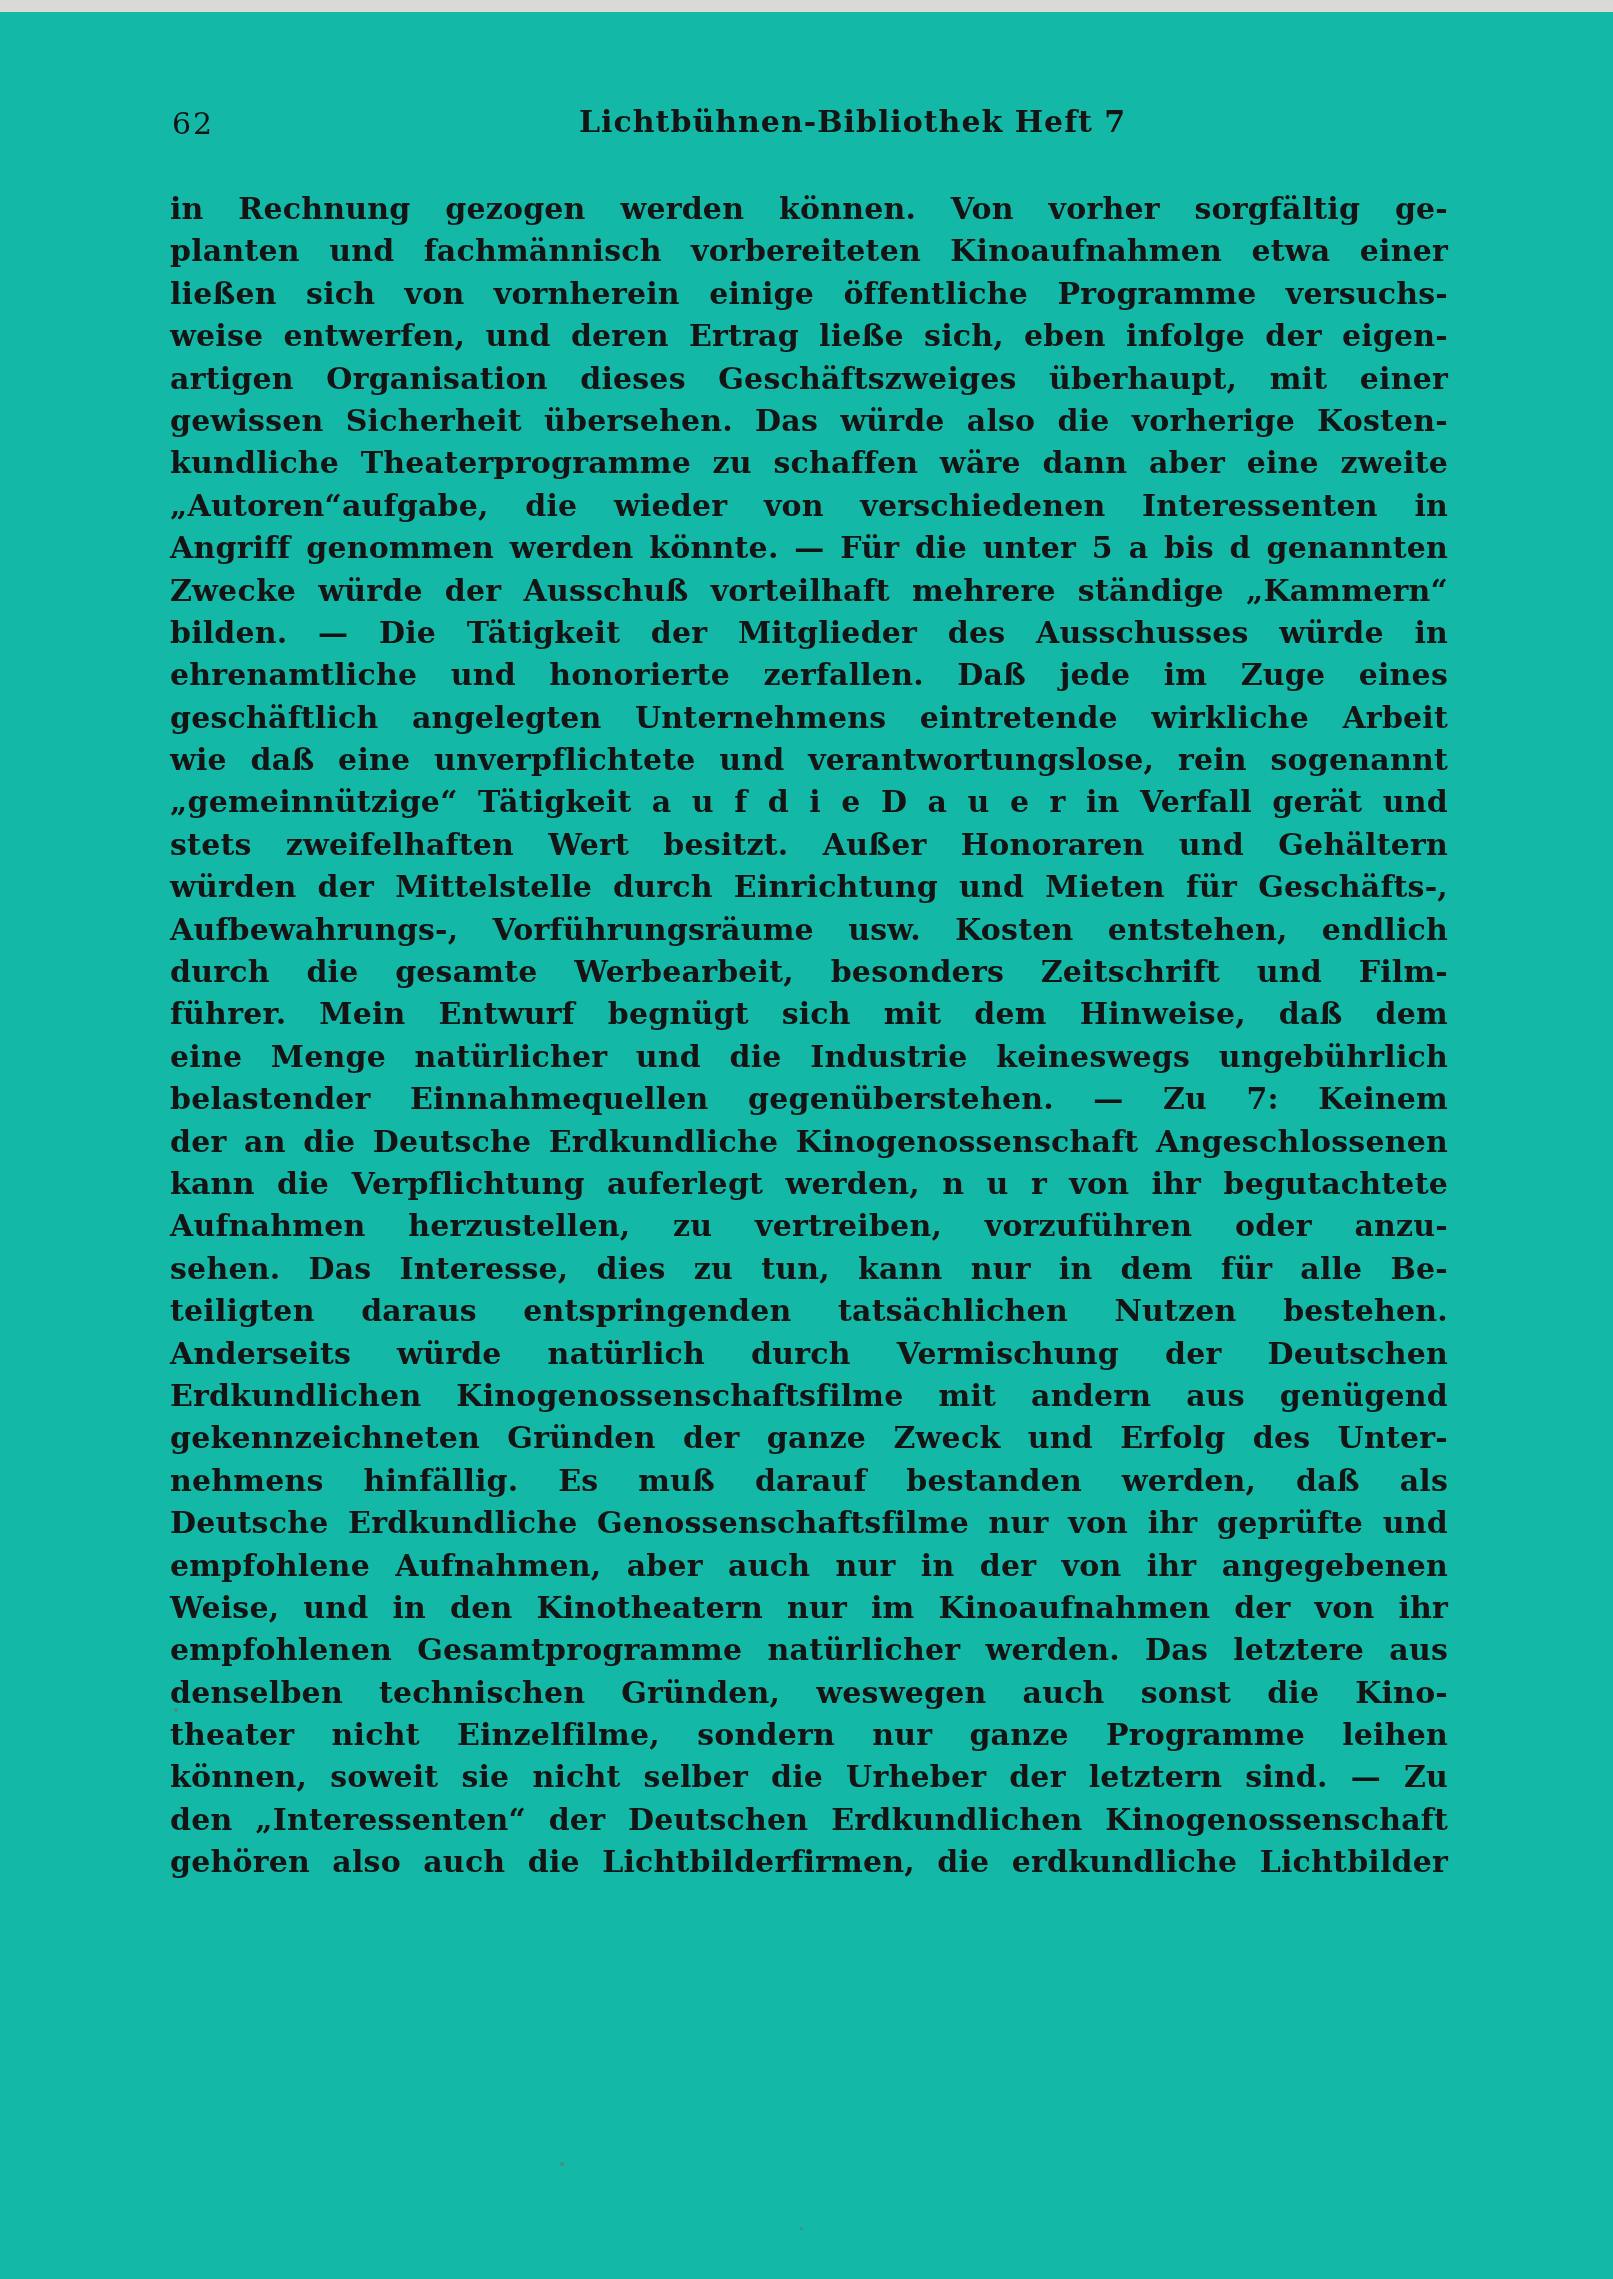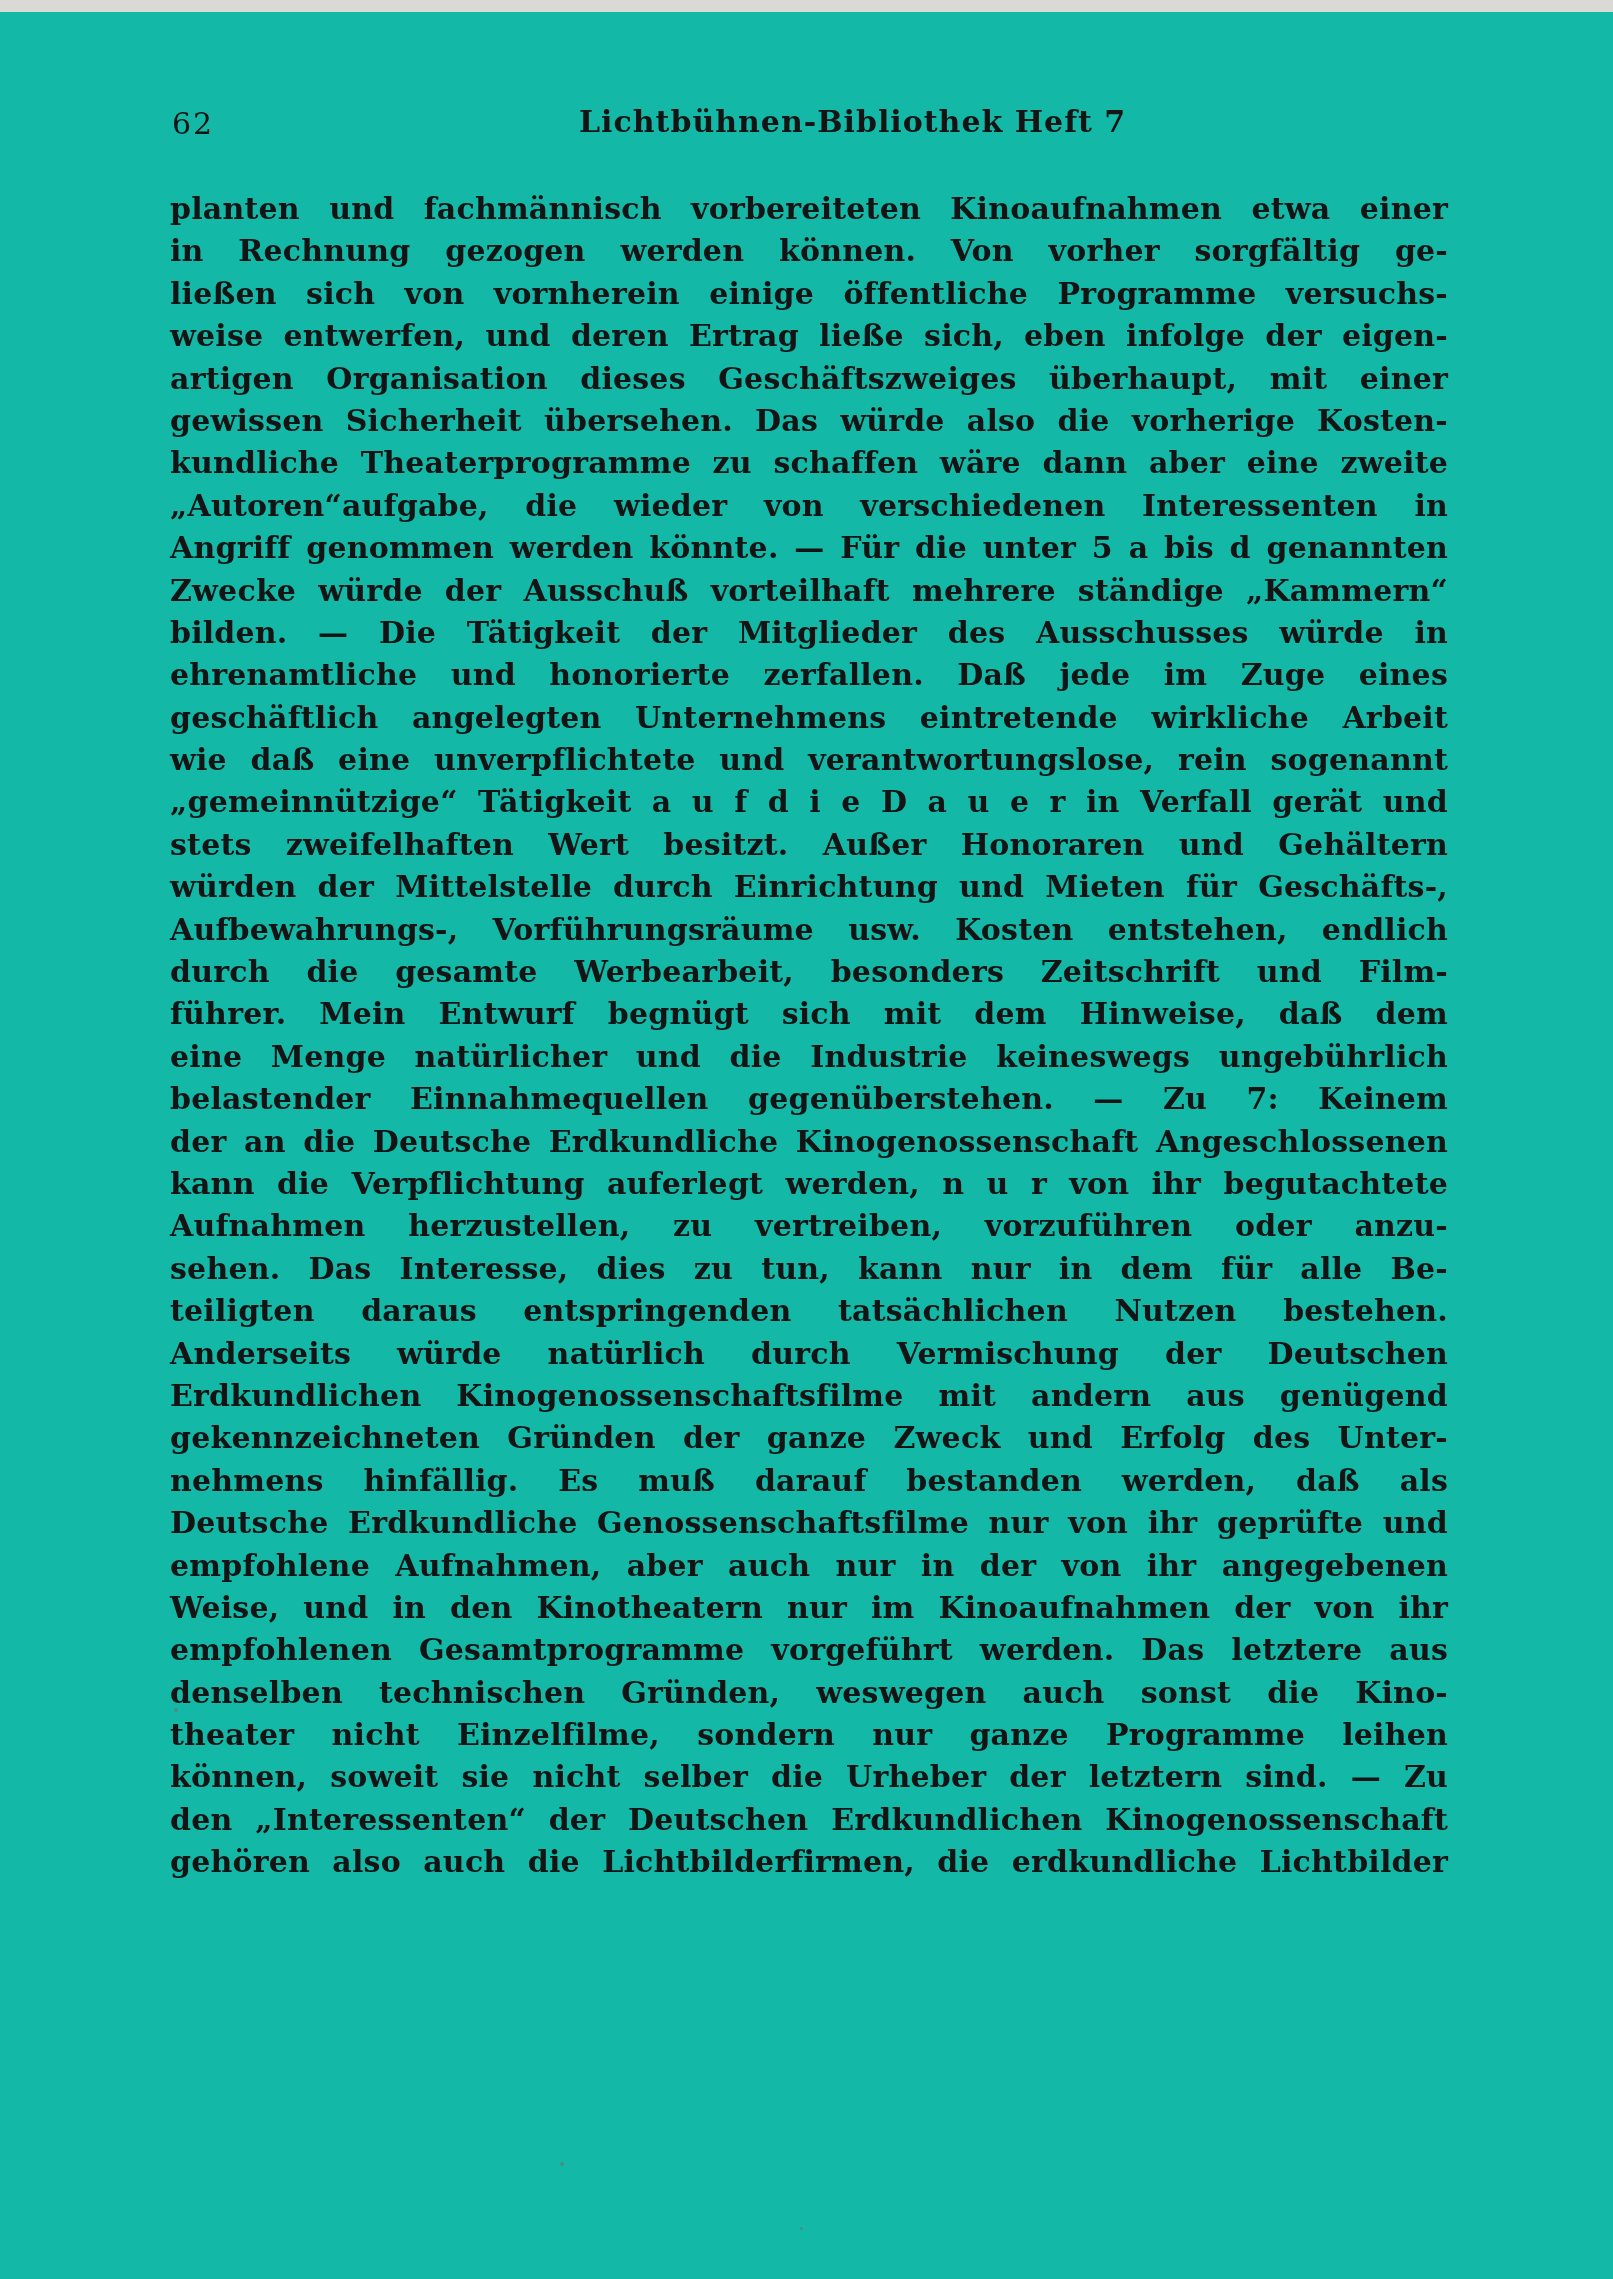--- a/index.html
+++ b/index.html
@@ -46,22 +46,22 @@
 </head>
 <body>
 
 <div class="page">
   <div class="header">
     <span class="page-number">62</span>
     <span class="running-title">Lichtbühnen-Bibliothek Heft 7</span>
   </div>
 
   <div class="text-block">
+      <div class="line">in Rechnung gezogen werden können. Von vorher sorgfältig ge-</div>
       <div class="line">planten und fachmännisch vorbereiteten Kinoaufnahmen etwa einer</div>
-      <div class="line">in Rechnung gezogen werden können. Von vorher sorgfältig ge-</div>
       <div class="line">ließen sich von vornherein einige öffentliche Programme versuchs-</div>
       <div class="line">weise entwerfen, und deren Ertrag ließe sich, eben infolge der eigen-</div>
       <div class="line">artigen Organisation dieses Geschäftszweiges überhaupt, mit einer</div>
       <div class="line">gewissen Sicherheit übersehen. Das würde also die vorherige Kosten-</div>
       <div class="line">kundliche Theaterprogramme zu schaffen wäre dann aber eine zweite</div>
       <div class="line">„Autoren“aufgabe, die wieder von verschiedenen Interessenten in</div>
       <div class="line">Angriff genommen werden könnte. — Für die unter 5 a bis d genannten</div>
       <div class="line">Zwecke würde der Ausschuß vorteilhaft mehrere ständige „Kammern“</div>
       <div class="line">bilden. — Die Tätigkeit der Mitglieder des Ausschusses würde in</div>
       <div class="line">ehrenamtliche und honorierte zerfallen. Daß jede im Zuge eines</div>
@@ -80,21 +80,21 @@
       <div class="line">Aufnahmen herzustellen, zu vertreiben, vorzuführen oder anzu-</div>
       <div class="line">sehen. Das Interesse, dies zu tun, kann nur in dem für alle Be-</div>
       <div class="line">teiligten daraus entspringenden tatsächlichen Nutzen bestehen.</div>
       <div class="line">Anderseits würde natürlich durch Vermischung der Deutschen</div>
       <div class="line">Erdkundlichen Kinogenossenschaftsfilme mit andern aus genügend</div>
       <div class="line">gekennzeichneten Gründen der ganze Zweck und Erfolg des Unter-</div>
       <div class="line">nehmens hinfällig. Es muß darauf bestanden werden, daß als</div>
       <div class="line">Deutsche Erdkundliche Genossenschaftsfilme nur von ihr geprüfte und</div>
       <div class="line">empfohlene Aufnahmen, aber auch nur in der von ihr angegebenen</div>
       <div class="line">Weise, und in den Kinotheatern nur im Kinoaufnahmen der von ihr</div>
-      <div class="line">empfohlenen Gesamtprogramme vorgeführt werden. Das letztere aus</div>
+      <div class="line">empfohlenen Gesamtprogramme natürlicher werden. Das letztere aus</div>
       <div class="line">denselben technischen Gründen, weswegen auch sonst die Kino-</div>
       <div class="line">theater nicht Einzelfilme, sondern nur ganze Programme leihen</div>
       <div class="line">können, soweit sie nicht selber die Urheber der letztern sind. — Zu</div>
       <div class="line">den „Interessenten“ der Deutschen Erdkundlichen Kinogenossenschaft</div>
       <div class="line">gehören also auch die Lichtbilderfirmen, die erdkundliche Lichtbilder</div>
     </div>
 
   <div class="speck" style="left:196px;top:372px;width:4px;height:3px;"></div>
   <div class="speck" style="left:174px;top:1696px;width:4px;height:4px;"></div>
   <div class="speck" style="left:560px;top:2150px;width:4px;height:4px;"></div>

